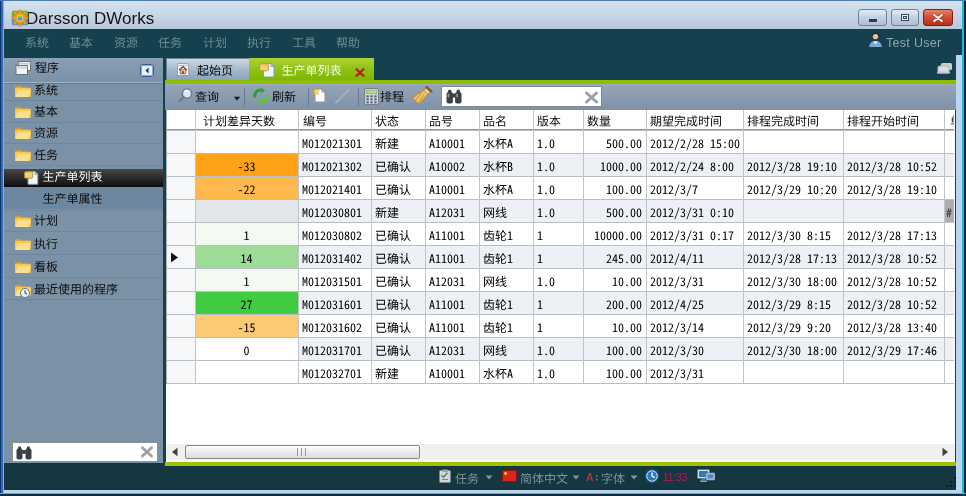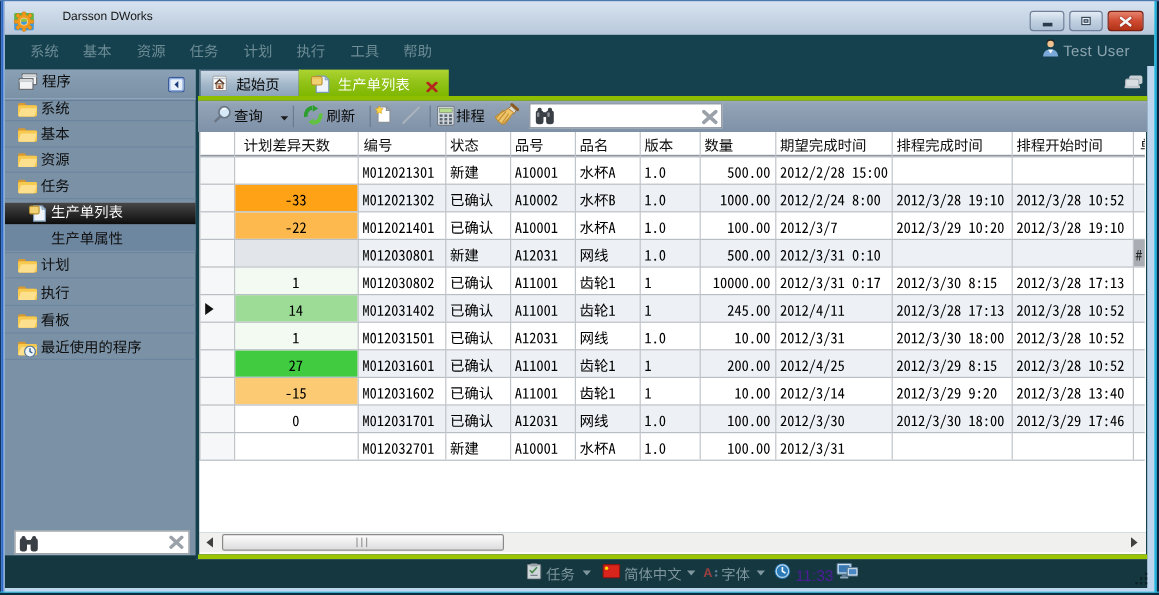--- a/index.html
+++ b/index.html
@@ -3,21 +3,21 @@
 * {margin:0;padding:0;box-sizing:border-box}
 body {font-family:"Liberation Sans",sans-serif;width:966px;height:496px;overflow:hidden}
 #win {position:relative;width:966px;height:496px;background:#bdd6ee}
 .abs {position:absolute}
 </style></head><body>
 <div id="win">
 
   <div class="abs" style="left:0;top:0;width:966px;height:496px;background:#bdd6ee"></div>
 
   <div class="abs" style="left:1px;top:0;width:964px;height:30px;background:linear-gradient(#d8e3f0,#c9d7e6 45%,#b7c7da)"></div>
-  <div class="abs" style="left:52px;top:9px;font-size:10px;color:#151515">Darsson DWorks</div>
+  <div class="abs" style="left:26px;top:9px;font-size:17px;color:#151515">Darsson DWorks</div>
 
   <div class="abs" style="left:858px;top:9px;width:29px;height:17px;border-radius:3px;border:1px solid #70809a;background:linear-gradient(#e3ecf5,#c3d2e2 48%,#adc0d4)"></div>
   <div class="abs" style="left:869px;top:19px;width:8px;height:3px;background:#2c3c4c"></div>
   <div class="abs" style="left:891px;top:9px;width:28px;height:17px;border-radius:3px;border:1px solid #70809a;background:linear-gradient(#e3ecf5,#c3d2e2 48%,#adc0d4)"></div>
   <div class="abs" style="left:901px;top:14px;width:8px;height:7px;border:1.3px solid #39495a;background:#e9eff6"></div>
     <div class="abs" style="left:903px;top:16px;width:4px;height:3px;background:#c3d2e2;border:1px solid #39495a"></div>
   <div class="abs" style="left:923px;top:9px;width:30px;height:17px;border-radius:3px;border:1px solid #7c2014;background:linear-gradient(#e5836d,#d04c32 48%,#b23318)"></div>
   <svg class="abs" style="left:932px;top:13px" width="13" height="10">
       <path d="M2.4 2.2 10.1 8.3M10.1 2.2 2.4 8.3" stroke="#822015" stroke-width="3.4" stroke-linecap="round" opacity="0.55"></path>
       <path d="M2.2 2 9.9 8.1M9.9 2 2.2 8.1" stroke="#f4f6f8" stroke-width="2.2" stroke-linecap="round"></path>
@@ -103,21 +103,21 @@
   <div class="abs" style="left:166px;top:444px;width:789px;height:16px;background:#f0f0ef"></div>
   <div class="abs" style="left:185px;top:445px;width:235px;height:14px;background:linear-gradient(#fdfdfd,#dcdcdc);border:1px solid #8a8a8a;border-radius:2px"></div>
   <div class="abs" style="left:297px;top:448px;width:1px;height:8px;background:#9a9a9a"></div>
   <div class="abs" style="left:301px;top:448px;width:1px;height:8px;background:#9a9a9a"></div>
   <div class="abs" style="left:305px;top:448px;width:1px;height:8px;background:#9a9a9a"></div>
   <div class="abs" style="left:166px;top:460px;width:789px;height:2px;background:#fafaf8"></div>
 
   <div class="abs" style="left:165px;top:462px;width:791px;height:4px;background:#9ac400"></div>
 
   <div class="abs" style="left:4px;top:466px;width:952px;height:24px;background:#15373f"></div>
-  <div class="abs" style="left:663px;top:471.5px;font-size:13px;color:#4c1d95">11:33</div>
+  <div class="abs" style="left:663px;top:471.5px;font-size:10px;color:#be185d">11:33</div>
 
   <div class="abs" style="left:0;top:0;width:1px;height:496px;background:#12355f"></div>
   <div class="abs" style="left:1px;top:0;width:2px;height:496px;background:#2e68c8"></div>
   <div class="abs" style="left:3px;top:0;width:1px;height:496px;background:#8fb0d4"></div>
   <div class="abs" style="left:962px;top:0;width:2px;height:496px;background:#1fb6e0"></div>
   <div class="abs" style="left:964px;top:0;width:2px;height:496px;background:#0a2440"></div>
   <div class="abs" style="left:0;top:0;width:966px;height:1px;background:#4a7ab0"></div>
   <div class="abs" style="left:0;top:493px;width:966px;height:1px;background:#35c3e8"></div>
   <div class="abs" style="left:0;top:494px;width:966px;height:2px;background:#0a2e44"></div>
   <svg style="position:absolute;left:11px;top:9px" width="18" height="18" viewBox="0 0 18 18">

